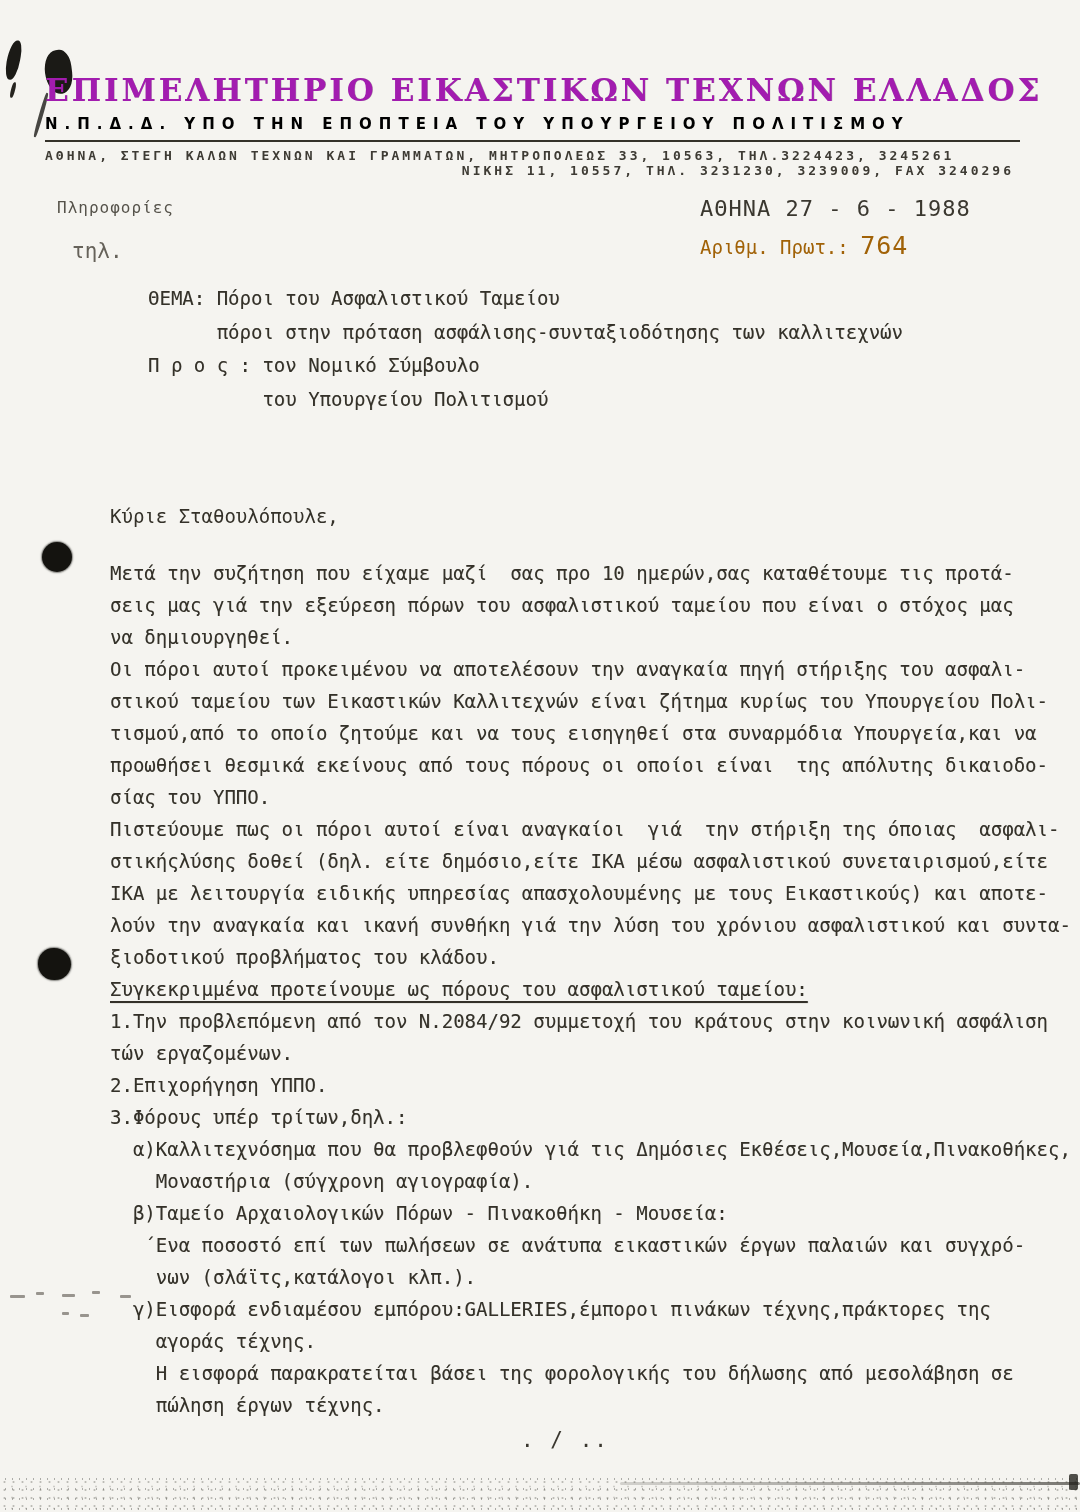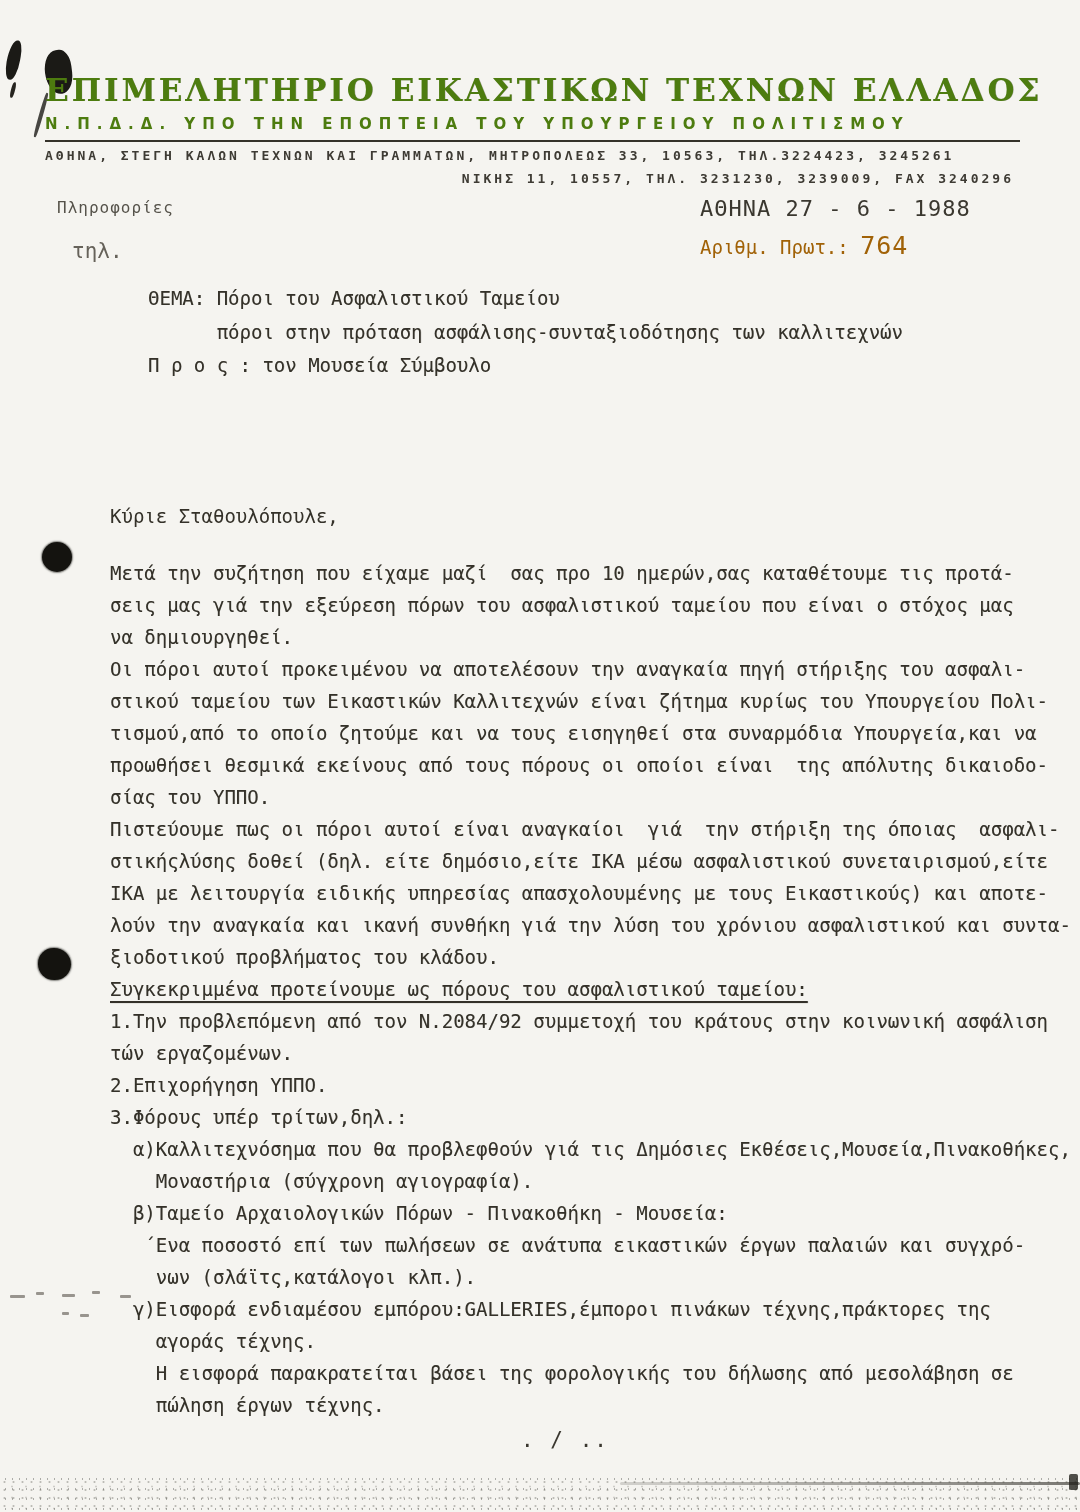--- a/index.html
+++ b/index.html
@@ -9,38 +9,38 @@
     background:#f5f4f0;
     overflow:hidden;
     font-family:"DejaVu Sans Mono", monospace;
     color:#343129;
   }
   
   .header{position:absolute;top:72px;left:45px;width:975px;}
   .org-title{
     font-family:"DejaVu Serif", serif;
     font-size:31px;letter-spacing:3px;white-space:nowrap;
-    color:#4d7c0f;font-weight:bold;
+    color:#a21caf;font-weight:bold;
     text-shadow:.4px .4px 0 rgba(44,42,37,.35);
   }
   .status-line{
     margin-top:7px;
     font-family:"DejaVu Sans", sans-serif;
     font-size:15px;letter-spacing:7px;white-space:nowrap;
-    color:#4d7c0f;font-weight:bold;
+    color:#000000;font-weight:bold;
     border-bottom:2.5px solid #35322a;
     padding-bottom:7px;
   }
   .addr1{
     margin-top:6px;
     font-size:13px;letter-spacing:3px;white-space:nowrap;
     color:#3e3b34;font-weight:bold;
   }
   .addr2{
-    margin-top:8px;
+    margin-top:0;
     font-size:13px;letter-spacing:3px;white-space:nowrap;
     text-align:right;color:#3e3b34;font-weight:bold;
     padding-right:6px;
   }
   
   .info-label{position:absolute;top:198px;left:57px;font-size:16px;color:#55524a;letter-spacing:1px;}
   .tel-label{position:absolute;top:239px;left:72px;font-size:21px;color:#66625a;}
   .city-date{position:absolute;top:196px;left:700px;font-size:22px;color:#3a372f;letter-spacing:1px;}
   .protocol{position:absolute;top:231px;left:700px;font-size:19px;color:#a16207;}
   .protocol .num{font-size:25px;letter-spacing:1px;}
@@ -121,21 +121,22 @@
   <div class="tel-label">τηλ.</div>
   <div class="city-date">ΑΘΗΝΑ 27 - 6 - 1988</div>
   <div class="protocol">
     <span>Αριθμ. Πρωτ.:</span>
     <span class="num">764</span>
   </div>
 
   <div class="subject">
       <div class="tline">ΘΕΜΑ: Πόροι του Ασφαλιστικού Ταμείου</div>
       <div class="tline">      πόροι στην πρόταση ασφάλισης-συνταξιοδότησης των καλλιτεχνών</div>
-      <div class="tline">Π ρ ο ς : τον Μουσεία Σύμβουλο</div>
+      <div class="tline">Π ρ ο ς : τον Νομικό Σύμβουλο</div>
+      <div class="tline">          του Υπουργείου Πολιτισμού</div>
     </div>
 
   <div class="letter-body">
     <div class="salutation">Κύριε Σταθουλόπουλε,</div>
     <div>
         <div class="tline">Μετά την συζήτηση που είχαμε μαζί  σας προ 10 ημερών,σας καταθέτουμε τις προτά-</div>
         <div class="tline">σεις μας γιά την εξεύρεση πόρων του ασφαλιστικού ταμείου που είναι ο στόχος μας</div>
         <div class="tline">να δημιουργηθεί.</div>
         <div class="tline">Οι πόροι αυτοί προκειμένου να αποτελέσουν την αναγκαία πηγή στήριξης του ασφαλι-</div>
         <div class="tline">στικού ταμείου των Εικαστικών Καλλιτεχνών είναι ζήτημα κυρίως του Υπουργείου Πολι-</div>

